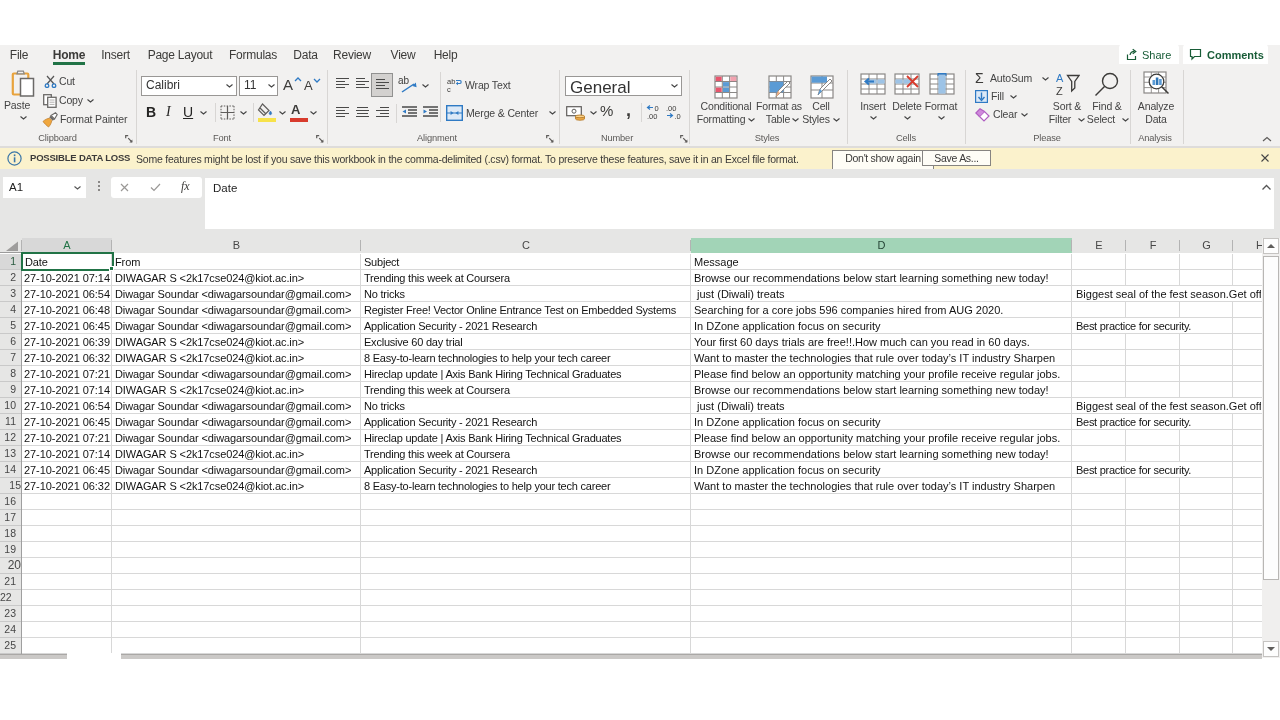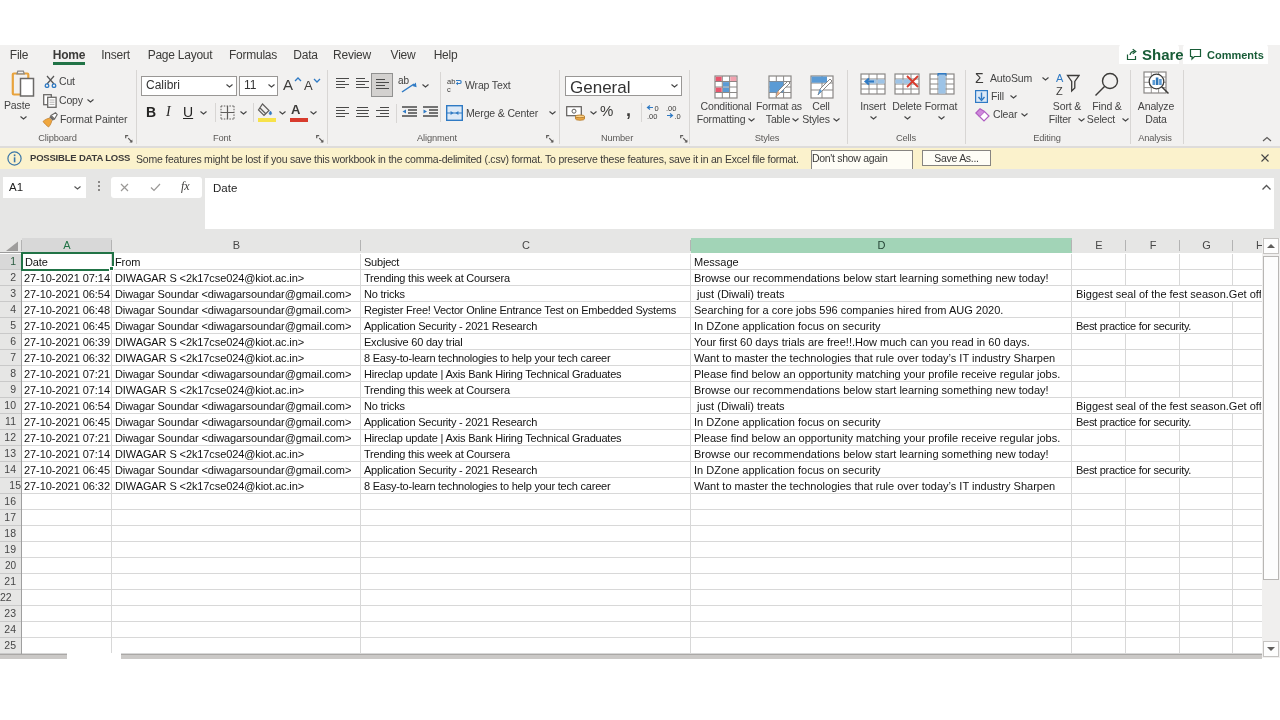--- a/index.html
+++ b/index.html
@@ -20,21 +20,21 @@
 <div class="ab" style="left:297px;top:45px;width:110px;height:21px;font-size:12px;letter-spacing:-0.25px;color:#3c3b39;text-align:center;line-height:21px">Review</div>
 <div class="ab" style="left:348px;top:45px;width:110px;height:21px;font-size:12px;letter-spacing:-0.25px;color:#3c3b39;text-align:center;line-height:21px">View</div>
 <div class="ab" style="left:390.5px;top:45px;width:110px;height:21px;font-size:12px;letter-spacing:-0.25px;color:#3c3b39;text-align:center;line-height:21px">Help</div>
 <div class="ab" style="left:52.5px;top:62px;width:32px;height:3px;background:#217346"></div>
 <div class="ab" style="left:1119px;top:44px;width:60px;height:20px;background:#fff;border-radius:4px 4px 0 0"></div>
 <svg class="ab" style="left:1126px;top:48px" width="13" height="13" viewBox="0 0 13 13">
       <path d="M1.5 6.5 V11.5 H9.5 V8" fill="none" stroke="#185c37" stroke-width="1.2"></path>
       <path d="M4 7 C4.5 4.5 6 3.5 8.5 3.4" fill="none" stroke="#185c37" stroke-width="1.2"></path>
       <path d="M6.7 1.2 L9.8 3.5 L6.7 5.8" fill="none" stroke="#185c37" stroke-width="1.2"></path>
     </svg>
-<div class="ab" style="left:1142px;top:45px;width:40px;height:20px;font-size:15px;font-weight:bold;color:#185c37;line-height:20px">Share</div>
+<div class="ab" style="left:1142px;top:45px;width:40px;height:20px;font-size:11px;font-weight:normal;color:#185c37;line-height:20px">Share</div>
 <div class="ab" style="left:1183px;top:44px;width:85px;height:20px;background:#fff;border-radius:4px 4px 0 0"></div>
 <svg class="ab" style="left:1189px;top:48px" width="13" height="13" viewBox="0 0 13 13">
       <path d="M1.5 1.5 H11.5 V8.5 H5.5 L3 11 V8.5 H1.5 Z" fill="none" stroke="#185c37" stroke-width="1.2"></path>
     </svg>
 <div class="ab" style="left:1207px;top:45px;width:62px;height:20px;font-size:11px;font-weight:bold;color:#185c37;line-height:20px">Comments</div>
 <div class="ab" style="left:0;top:67px;width:1280px;height:80px;background:#f2f1f0"></div>
 <div class="ab" style="left:0;top:146px;width:1280px;height:2px;background:#dedcda"></div>
 <div class="ab" style="left:135.5px;top:70px;width:1px;height:74px;background:#d8d6d4"></div>
 <div class="ab" style="left:327px;top:70px;width:1px;height:74px;background:#d8d6d4"></div>
 <div class="ab" style="left:558.5px;top:70px;width:1px;height:74px;background:#d8d6d4"></div>
@@ -42,21 +42,21 @@
 <div class="ab" style="left:847px;top:70px;width:1px;height:74px;background:#d8d6d4"></div>
 <div class="ab" style="left:964.5px;top:70px;width:1px;height:74px;background:#d8d6d4"></div>
 <div class="ab" style="left:1130px;top:70px;width:1px;height:74px;background:#d8d6d4"></div>
 <div class="ab" style="left:1182.5px;top:70px;width:1px;height:74px;background:#d8d6d4"></div>
 <div class="glbl" style="left:-2.5px;top:133px;width:120px;text-align:center">Clipboard</div>
 <div class="glbl" style="left:162px;top:133px;width:120px;text-align:center">Font</div>
 <div class="glbl" style="left:377px;top:133px;width:120px;text-align:center">Alignment</div>
 <div class="glbl" style="left:557px;top:133px;width:120px;text-align:center">Number</div>
 <div class="glbl" style="left:707px;top:133px;width:120px;text-align:center">Styles</div>
 <div class="glbl" style="left:846px;top:133px;width:120px;text-align:center">Cells</div>
-<div class="glbl" style="left:987px;top:133px;width:120px;text-align:center">Editing</div>
+<div class="glbl" style="left:987px;top:133px;width:120px;text-align:center">Please</div>
 <div class="glbl" style="left:1095px;top:133px;width:120px;text-align:center">Analysis</div>
 <svg class="ab" style="left:125px;top:135px" width="9" height="9" viewBox="0 0 9 9">
       <path d="M0.7 3.2 V0.7 H3.2" stroke="#5f5d5b" fill="none" stroke-width="1.2"></path>
       <path d="M3.2 3.2 L7 7" stroke="#5f5d5b" stroke-width="1.2"></path>
       <path d="M7.4 4.4 V7.4 H4.4 Z" fill="#5f5d5b"></path>
     </svg>
 <svg class="ab" style="left:316px;top:135px" width="9" height="9" viewBox="0 0 9 9">
       <path d="M0.7 3.2 V0.7 H3.2" stroke="#5f5d5b" fill="none" stroke-width="1.2"></path>
       <path d="M3.2 3.2 L7 7" stroke="#5f5d5b" stroke-width="1.2"></path>
       <path d="M7.4 4.4 V7.4 H4.4 Z" fill="#5f5d5b"></path>
@@ -363,21 +363,21 @@
 <div class="lbl" style="left:1096px;top:100px;width:120px;text-align:center">Analyze</div>
 <div class="lbl" style="left:1096px;top:113px;width:120px;text-align:center">Data</div>
 <div class="ab" style="left:0;top:148px;width:1280px;height:21px;background:#fbf2cc"></div>
 <svg class="ab" style="left:7px;top:151px" width="15" height="15" viewBox="0 0 15 15">
       <circle cx="7.5" cy="7.5" r="6.6" fill="none" stroke="#3a76a8" stroke-width="1.2"></circle>
       <rect x="6.8" y="6.3" width="1.6" height="5" fill="#3a76a8"></rect>
       <rect x="6.8" y="3.4" width="1.6" height="1.8" fill="#3a76a8"></rect>
     </svg>
 <div class="ab" style="left:30px;top:152px;font-size:9.5px;font-weight:bold;color:#3b3a39;letter-spacing:-0.2px">POSSIBLE DATA LOSS</div>
 <div class="ab" style="left:136px;top:152.5px;font-size:10.5px;color:#3b3a39;letter-spacing:-0.22px">Some features might be lost if you save this workbook in the comma-delimited (.csv) format. To preserve these features, save it in an Excel file format.</div>
-<div class="ab" style="left:811px;top:150px;width:102px;height:32px;background:#fefdf6;border:1px solid #868481;font-size:10.5px;color:#3b3a39;text-align:left;line-height:14px;letter-spacing:-0.3px">Don't show again</div>
+<div class="ab" style="left:832px;top:150px;width:102px;height:32px;background:#fefdf6;border:1px solid #868481;font-size:10.5px;color:#3b3a39;text-align:center;line-height:14px;letter-spacing:-0.3px">Don't show again</div>
 <div class="ab" style="left:922px;top:150px;width:69px;height:16px;background:#fefdf6;border:1px solid #868481;font-size:10.5px;color:#3b3a39;text-align:center;line-height:14px;letter-spacing:-0.3px">Save As...</div>
 <svg class="ab" style="left:1260px;top:153px" width="10" height="10" viewBox="0 0 10 10">
       <path d="M1.5 1.5 L8.5 8.5 M8.5 1.5 L1.5 8.5" stroke="#444" stroke-width="1.1"></path>
     </svg>
 <div class="ab" style="left:0;top:169px;width:1280px;height:69px;background:#e6e6e5"></div>
 <div class="ab" style="left:3px;top:177px;width:83px;height:21px;background:#fff"></div>
 <div class="ab" style="left:9px;top:181px;font-size:11.5px;color:#222">A1</div>
 <svg class="ab" style="left:73.5px;top:186.0px" width="7" height="4" viewBox="0 0 7 4">
       <path d="M0.5 0.5 L3.5 3 L6.5 0.5" fill="none" stroke="#555" stroke-width="1.1"></path>
     </svg>
@@ -430,21 +430,21 @@
 <div class="ab" style="left:0;top:398px;width:21px;height:16px;background:#e6e6e5;border-bottom:1px solid #c9c9c9;font-size:10.5px;color:#474747;text-align:right;line-height:15px;padding-right:5px">10</div>
 <div class="ab" style="left:0;top:414px;width:21px;height:16px;background:#e6e6e5;border-bottom:1px solid #c9c9c9;font-size:10.5px;color:#474747;text-align:right;line-height:15px;padding-right:5px">11</div>
 <div class="ab" style="left:0;top:430px;width:21px;height:16px;background:#e6e6e5;border-bottom:1px solid #c9c9c9;font-size:10.5px;color:#474747;text-align:right;line-height:15px;padding-right:5px">12</div>
 <div class="ab" style="left:0;top:446px;width:21px;height:16px;background:#e6e6e5;border-bottom:1px solid #c9c9c9;font-size:10.5px;color:#474747;text-align:right;line-height:15px;padding-right:5px">13</div>
 <div class="ab" style="left:0;top:462px;width:21px;height:16px;background:#e6e6e5;border-bottom:1px solid #c9c9c9;font-size:10.5px;color:#474747;text-align:right;line-height:15px;padding-right:5px">14</div>
 <div class="ab" style="left:0;top:478px;width:21px;height:16px;background:#e6e6e5;border-bottom:1px solid #c9c9c9;font-size:10.5px;color:#474747;text-align:right;line-height:15px;padding-right:0">15</div>
 <div class="ab" style="left:0;top:494px;width:21px;height:16px;background:#e6e6e5;border-bottom:1px solid #c9c9c9;font-size:10.5px;color:#474747;text-align:right;line-height:15px;padding-right:5px">16</div>
 <div class="ab" style="left:0;top:510px;width:21px;height:16px;background:#e6e6e5;border-bottom:1px solid #c9c9c9;font-size:10.5px;color:#474747;text-align:right;line-height:15px;padding-right:5px">17</div>
 <div class="ab" style="left:0;top:526px;width:21px;height:16px;background:#e6e6e5;border-bottom:1px solid #c9c9c9;font-size:10.5px;color:#474747;text-align:right;line-height:15px;padding-right:5px">18</div>
 <div class="ab" style="left:0;top:542px;width:21px;height:16px;background:#e6e6e5;border-bottom:1px solid #c9c9c9;font-size:10.5px;color:#474747;text-align:right;line-height:15px;padding-right:5px">19</div>
-<div class="ab" style="left:0;top:558px;width:21px;height:16px;background:#e6e6e5;border-bottom:1px solid #c9c9c9;font-size:10px;color:#474747;text-align:right;line-height:15px;padding-right:5px">20</div>
+<div class="ab" style="left:0;top:558px;width:21px;height:16px;background:#e6e6e5;border-bottom:1px solid #c9c9c9;font-size:12px;color:#474747;text-align:right;line-height:15px;">20</div>
 <div class="ab" style="left:0;top:574px;width:21px;height:16px;background:#e6e6e5;border-bottom:1px solid #c9c9c9;font-size:10.5px;color:#474747;text-align:right;line-height:15px;padding-right:5px">21</div>
 <div class="ab" style="left:0;top:590px;width:21px;height:16px;background:#e6e6e5;border-bottom:1px solid #c9c9c9;font-size:10.5px;color:#474747;text-align:right;line-height:15px;padding-right:18px">22</div>
 <div class="ab" style="left:0;top:606px;width:21px;height:16px;background:#e6e6e5;border-bottom:1px solid #c9c9c9;font-size:10.5px;color:#474747;text-align:right;line-height:15px;padding-right:5px">23</div>
 <div class="ab" style="left:0;top:622px;width:21px;height:16px;background:#e6e6e5;border-bottom:1px solid #c9c9c9;font-size:10.5px;color:#474747;text-align:right;line-height:15px;padding-right:5px">24</div>
 <div class="ab" style="left:0;top:638px;width:21px;height:16px;background:#e6e6e5;border-bottom:1px solid #c9c9c9;font-size:10.5px;color:#474747;text-align:right;line-height:15px;padding-right:5px">25</div>
 <div class="ab" style="left:21px;top:254px;width:1px;height:400px;background:#9f9f9f"></div>
 <div class="ab" style="left:111px;top:254px;width:1px;height:400px;background:#d8d8d8"></div>
 <div class="ab" style="left:360px;top:254px;width:1px;height:400px;background:#d8d8d8"></div>
 <div class="ab" style="left:690px;top:254px;width:1px;height:400px;background:#d8d8d8"></div>
 <div class="ab" style="left:1071px;top:254px;width:1px;height:400px;background:#d8d8d8"></div>

